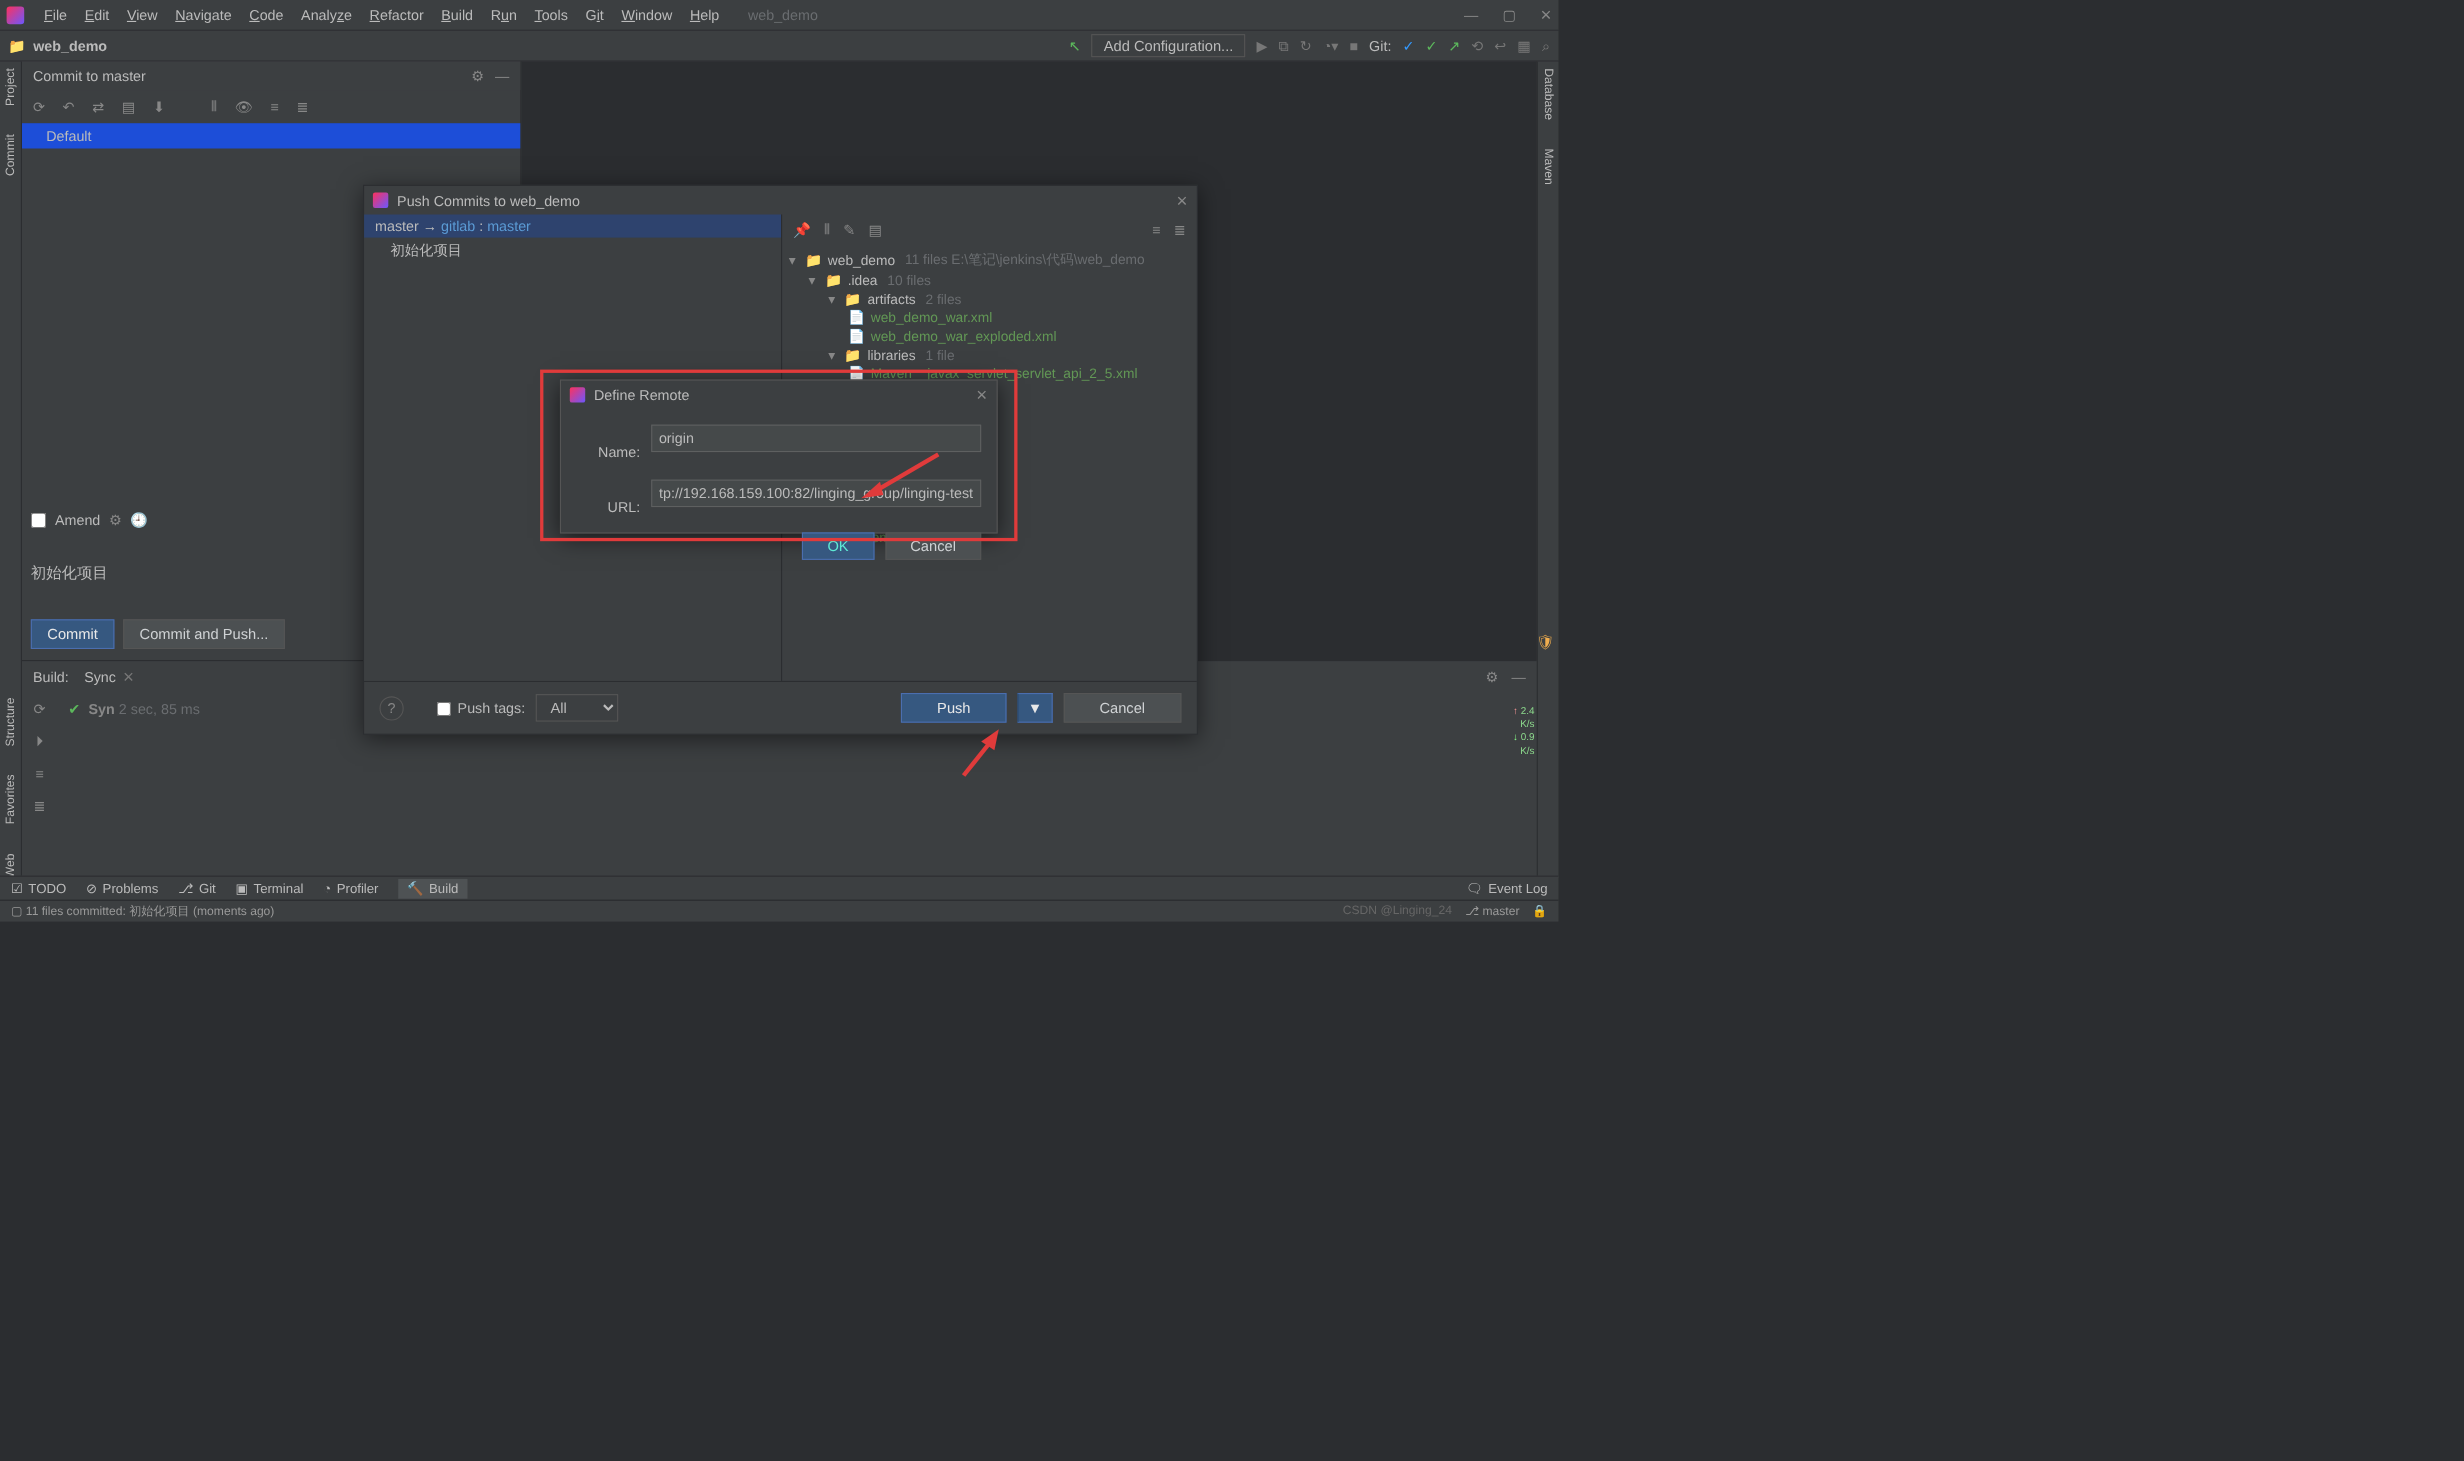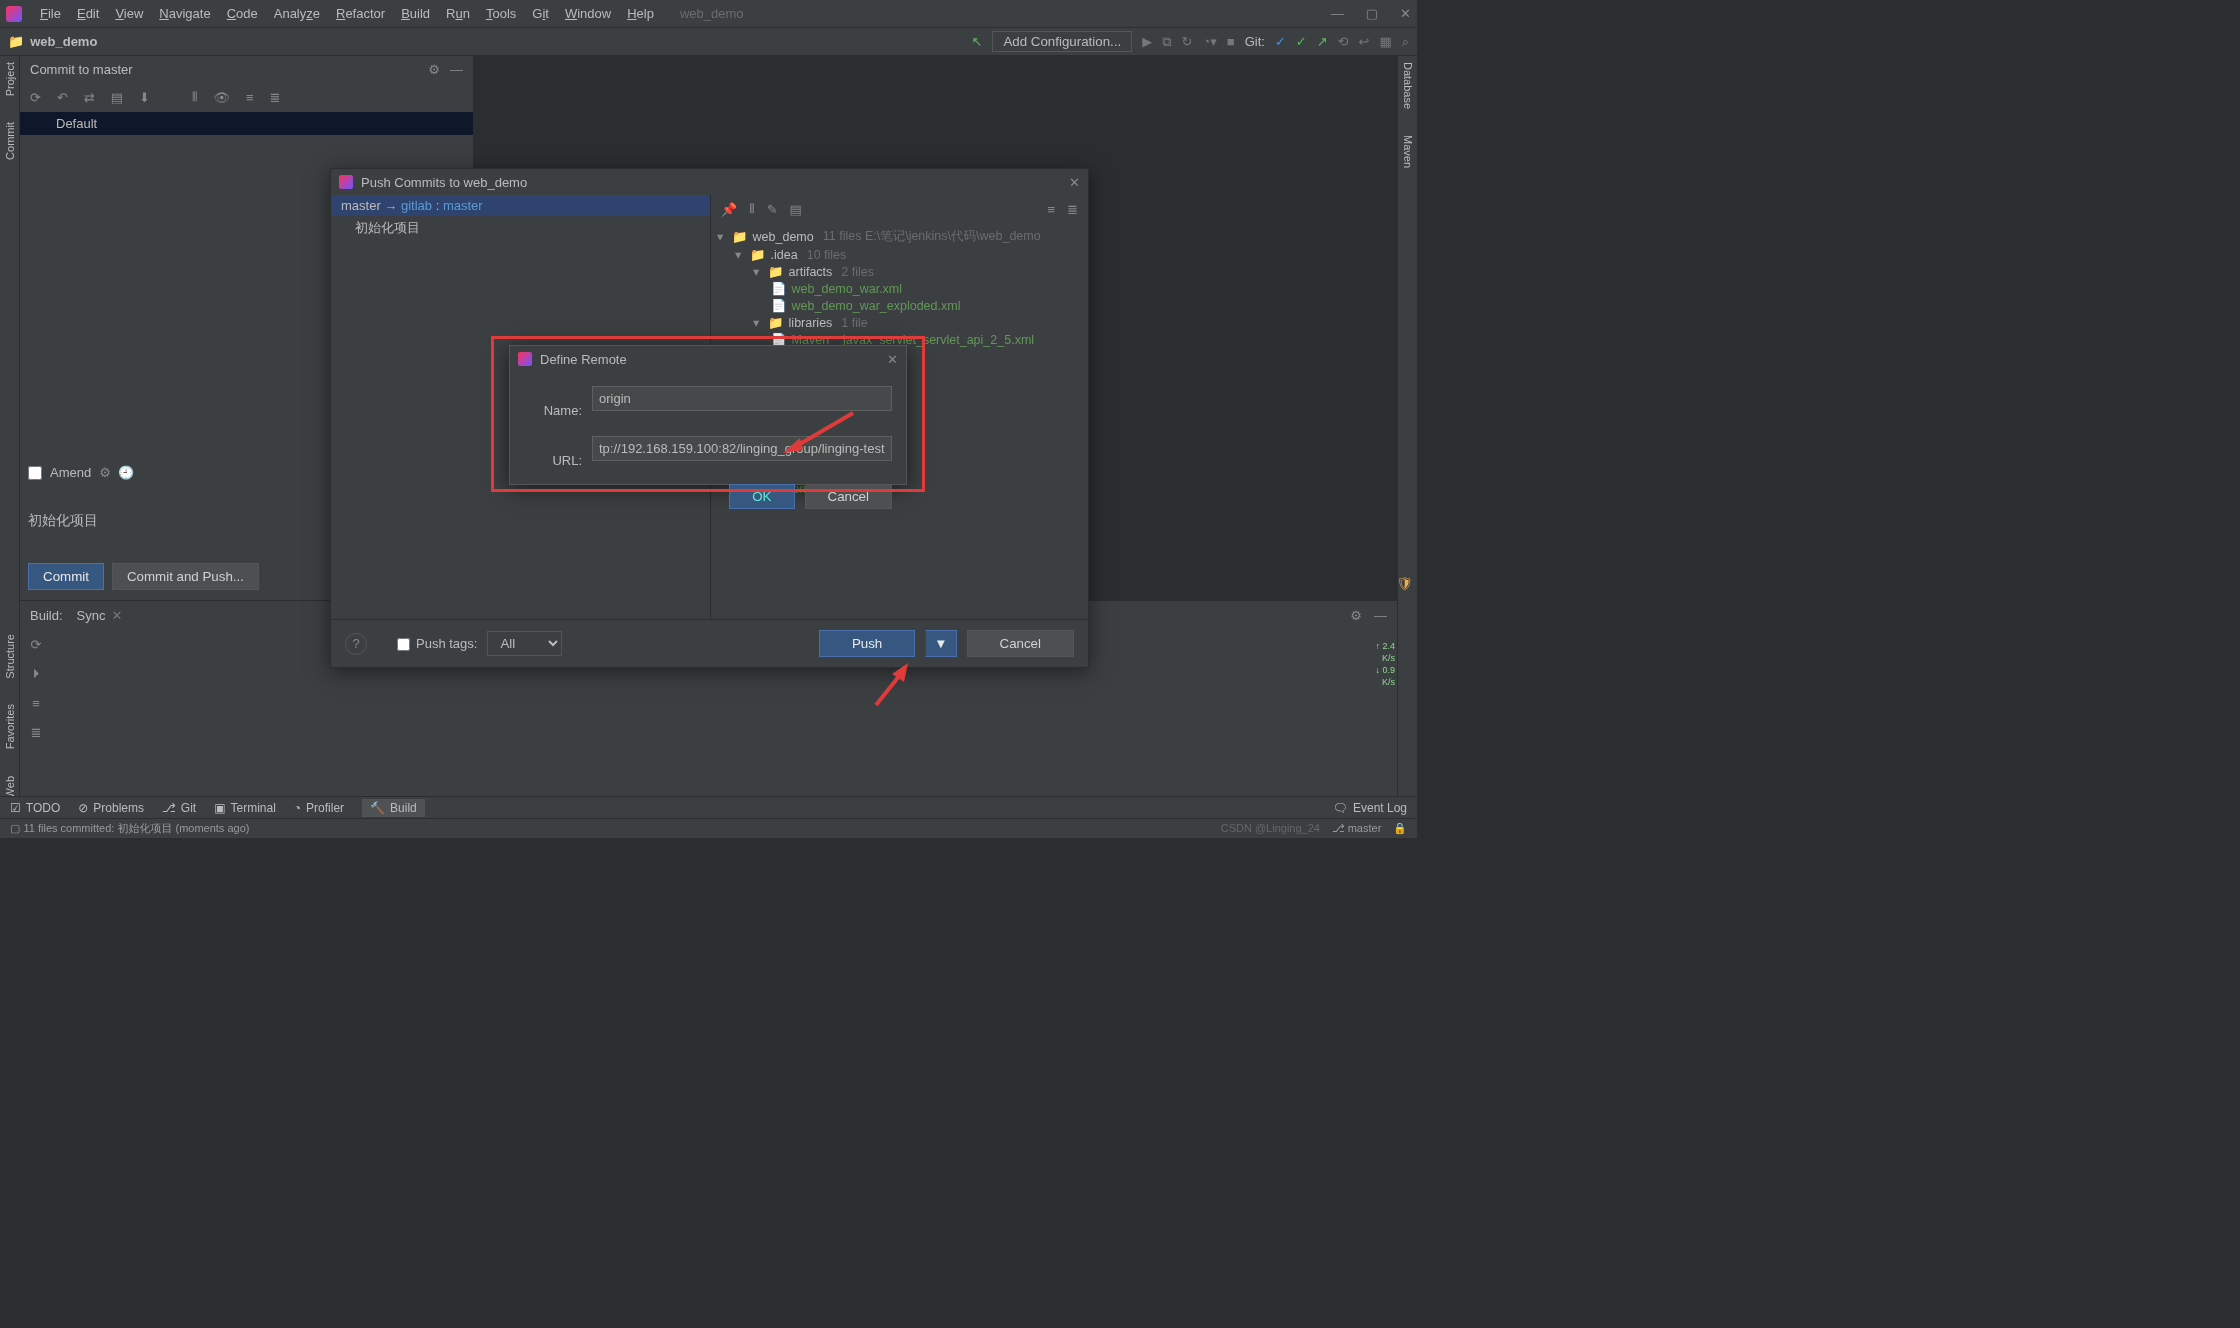--- a/index.html
+++ b/index.html
@@ -29,21 +29,21 @@
 .right-rail { position: absolute; right: 0; top: 56px; width: 20px; bottom: 40px; background: #3c3f41; border-left: 1px solid #2b2d30; display: flex; flex-direction: column; align-items: center; padding-top: 6px; gap: 26px; }
 .right-rail .rail-label { writing-mode: vertical-rl; color: #bbb; font-size: 11px; cursor: pointer; }
 
 
 .commit-panel { position: absolute; left: 20px; top: 56px; width: 454px; height: 544px; background: #3c3f41; border-right: 1px solid #2b2d30; }
 .commit-panel .panel-title { height: 26px; display: flex; align-items: center; padding: 0 10px; background: #3c3f41; }
 .commit-panel .panel-title .txt { flex: 1; }
 .commit-panel .panel-title .icons { display: flex; gap: 10px; color: #888; }
 .commit-panel .commit-toolbar { height: 30px; display: flex; align-items: center; gap: 16px; padding: 0 10px; }
 .commit-panel .commit-toolbar span { color: #888; cursor: pointer; }
-.commit-panel .default-row { background: #0f172a; padding: 4px 36px; color: #bbb; }
+.commit-panel .default-row { background: #1d4ed8; padding: 4px 22px; color: #bbb; }
 .commit-panel .amend-row { position: absolute; bottom: 120px; left: 8px; display: flex; align-items: center; gap: 8px; color: #bbb; }
 .commit-panel .amend-row input { width: 14px; height: 14px; }
 .commit-panel .commit-msg { position: absolute; bottom: 70px; left: 8px; right: 8px; color: #bbb; font-size: 14px; }
 .commit-panel .commit-buttons { position: absolute; bottom: 10px; left: 8px; display: flex; gap: 8px; }
 .commit-panel .btn { padding: 5px 14px; border: 1px solid #555; background: #4c5052; color: #cfd2d4; cursor: pointer; }
 .commit-panel .btn.primary { background: #365880; border-color: #4b6eaf; color: #e8e8e8; }
 
 
 .build-panel { position: absolute; left: 20px; top: 600px; right: 20px; bottom: 40px; background: #3c3f41; border-top: 1px solid #2b2d30; }
 .build-panel .tabs { height: 28px; display: flex; align-items: center; padding: 0 10px; gap: 14px; }
@@ -228,20 +228,25 @@
       <span>—</span>
     </span>
   </div>
   <div class="body">
     <div class="left-icons">
       <span>⟳</span>
       <span>⏵</span>
       <span>≡</span>
       <span>≣</span>
     </div>
+    <div class="sync-row">
+      <span class="ok">✔</span>
+      <b>Syn</b>
+      <span class="time">2 sec, 85 ms</span>
+    </div>
   </div>
 </div>
 
 <div class="bottom-tools">
   <span class="item">☑ <span>TODO</span></span>
   <span class="item">⊘ <span>Problems</span></span>
   <span class="item">⎇ <span>Git</span></span>
   <span class="item">▣ <span>Terminal</span></span>
   <span class="item">◔ <span>Profiler</span></span>
   <span class="item active">🔨 <span>Build</span></span>

